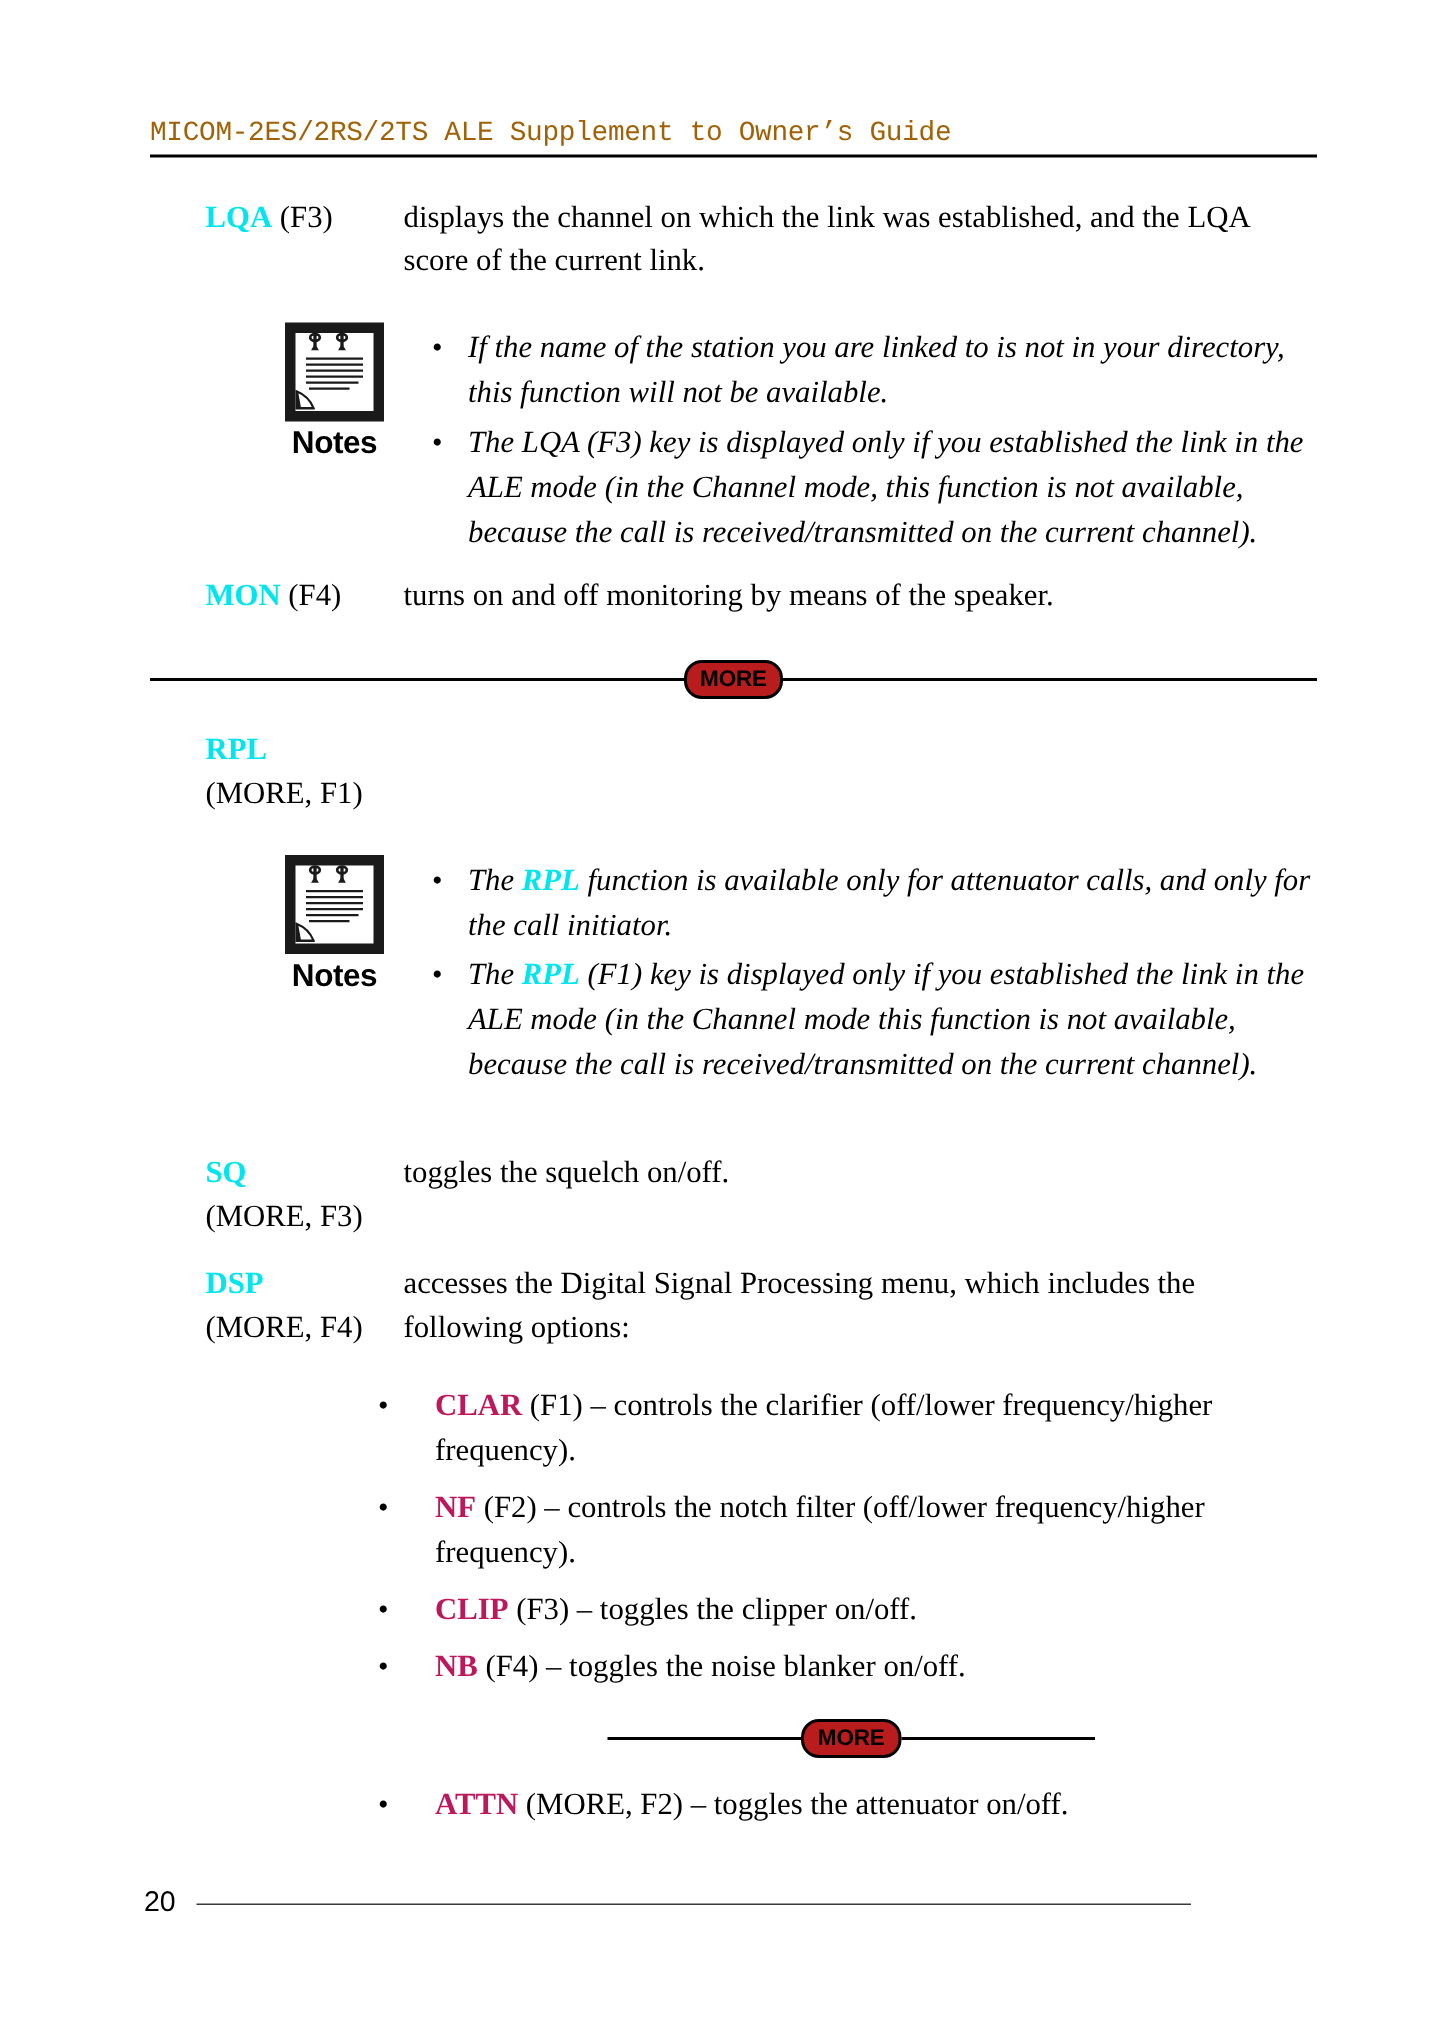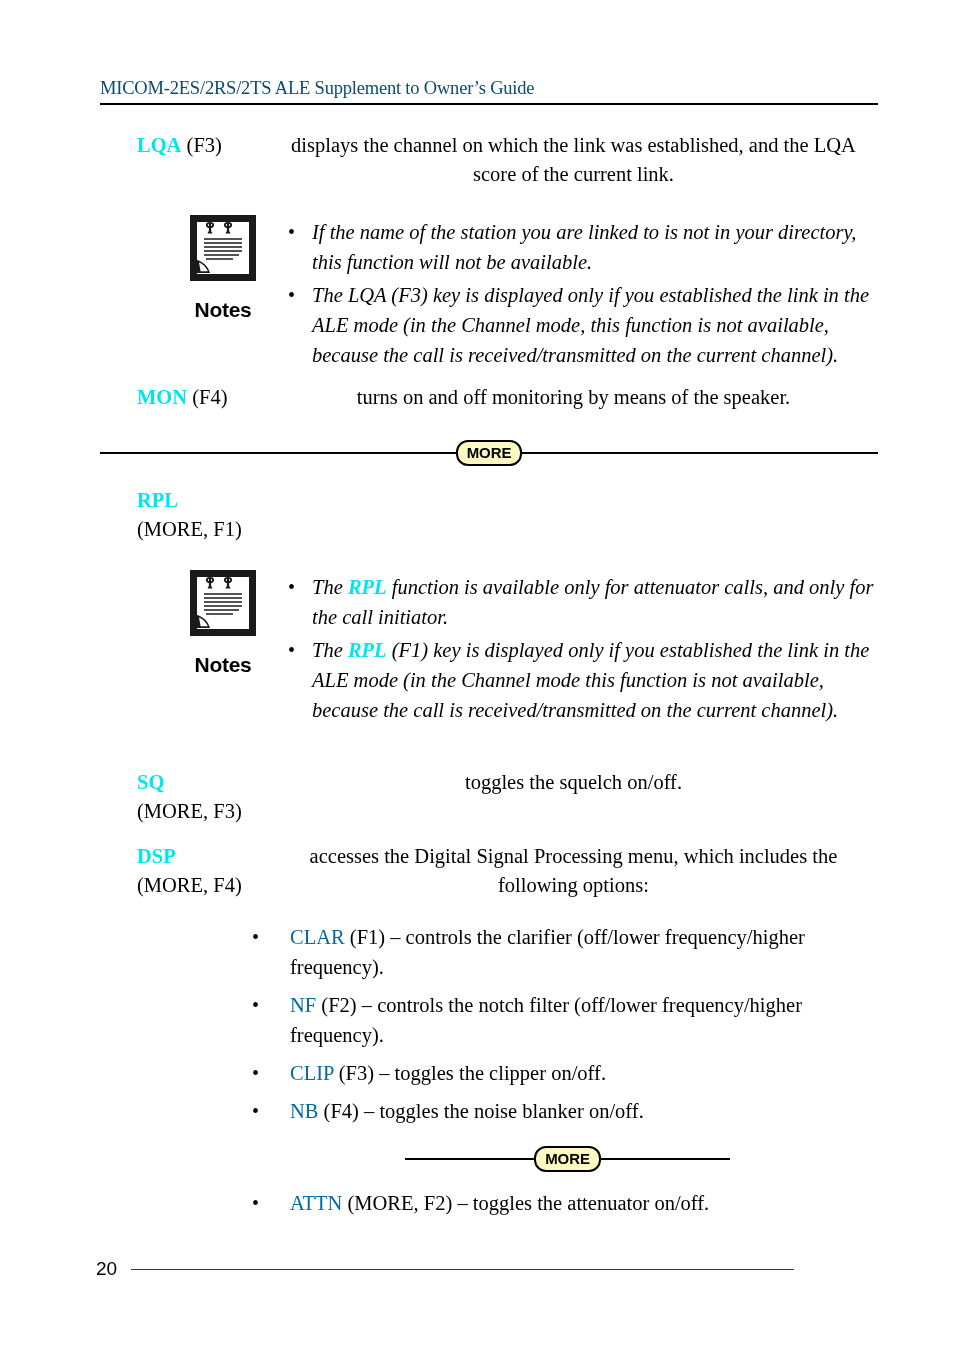--- a/index.html
+++ b/index.html
@@ -24,24 +24,24 @@
   }
 
   
   .header {
     position: absolute;
     left: 100px;
     top: 78px;
     width: 778px;
   }
   .header-title {
-    font-family: Liberation Serif, serif;
+    font-family: Liberation Mono, monospace;
     font-size: 18.5px;
     letter-spacing: -0.2px;
-    color: #0c4a6e;
+    color: #a16207;
     white-space: nowrap;
     padding-bottom: 4px;
   }
   .header-rule {
     border-bottom: 2.2px solid #000;
     width: 778px;
   }
 
   
   .content {
@@ -71,21 +71,21 @@
   }
   .entry-label .keyline2 {
     display: block;
     color: #000;
     font-weight: normal;
   }
   .entry-desc {
     flex: 1 1 auto;
     font-size: 20.5px;
     line-height: 29px;
-    text-align: center;
+    text-align: left;
   }
 
   
   .notes-block {
     display: flex;
     align-items: flex-start;
     padding-left: 168px;
     padding-right: 76px;
   }
   .notes-icon-wrap {
@@ -115,21 +115,21 @@
     position: absolute;
     left: 0; top: 0;
     width: 66px;
     height: 66px;
   }
   .notes-caption {
     font-family: "Liberation Sans", "DejaVu Sans", sans-serif;
     font-weight: bold;
     font-size: 21px;
     letter-spacing: -0.3px;
-    margin-top: 17px;
+    margin-top: 3px;
     color: #000;
   }
   .notes-list {
     flex: 1 1 auto;
     padding-top: 6px;
   }
   .note-item {
     display: flex;
     align-items: flex-start;
     margin-bottom: 3px;
@@ -164,21 +164,21 @@
   }
   .more-line {
     flex: 1 1 auto;
     height: 0;
     border-top: 2px solid #000;
   }
   .more-badge {
     flex: 0 0 auto;
     border: 2.4px solid #000;
     border-radius: 12px;
-    background: #fef9c3;
+    background: #b91c1c;
     font-family: "Liberation Sans", "DejaVu Sans", sans-serif;
     font-weight: bold;
     font-size: 15px;
     line-height: 15px;
     padding: 3px 9px 4px 9px;
     letter-spacing: -0.1px;
     color: #000;
     position: relative;
     z-index: 2;
   }
@@ -206,22 +206,22 @@
     width: 38px;
     font-size: 20px;
     line-height: 30px;
   }
   .sub-text {
     flex: 1 1 auto;
     font-size: 20.5px;
     line-height: 30px;
   }
   .sub-text .key {
-    color: #0369a1;
-    font-weight: normal;
+    color: #be185d;
+    font-weight: bold;
   }
 
   
   .footer {
     position: absolute;
     left: 0;
     top: 1258px;
     width: 870px;
     display: flex;
     align-items: center;

